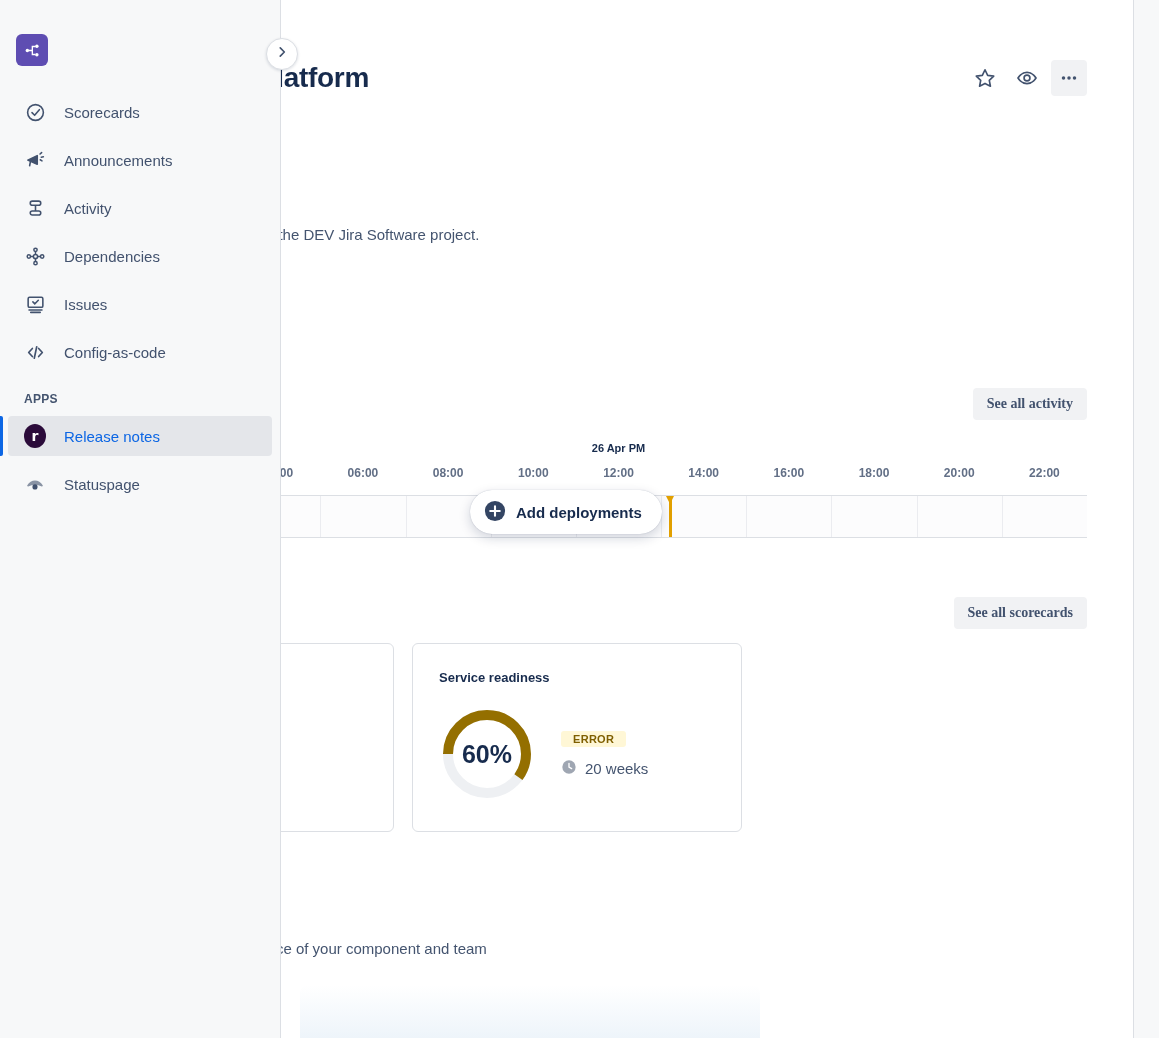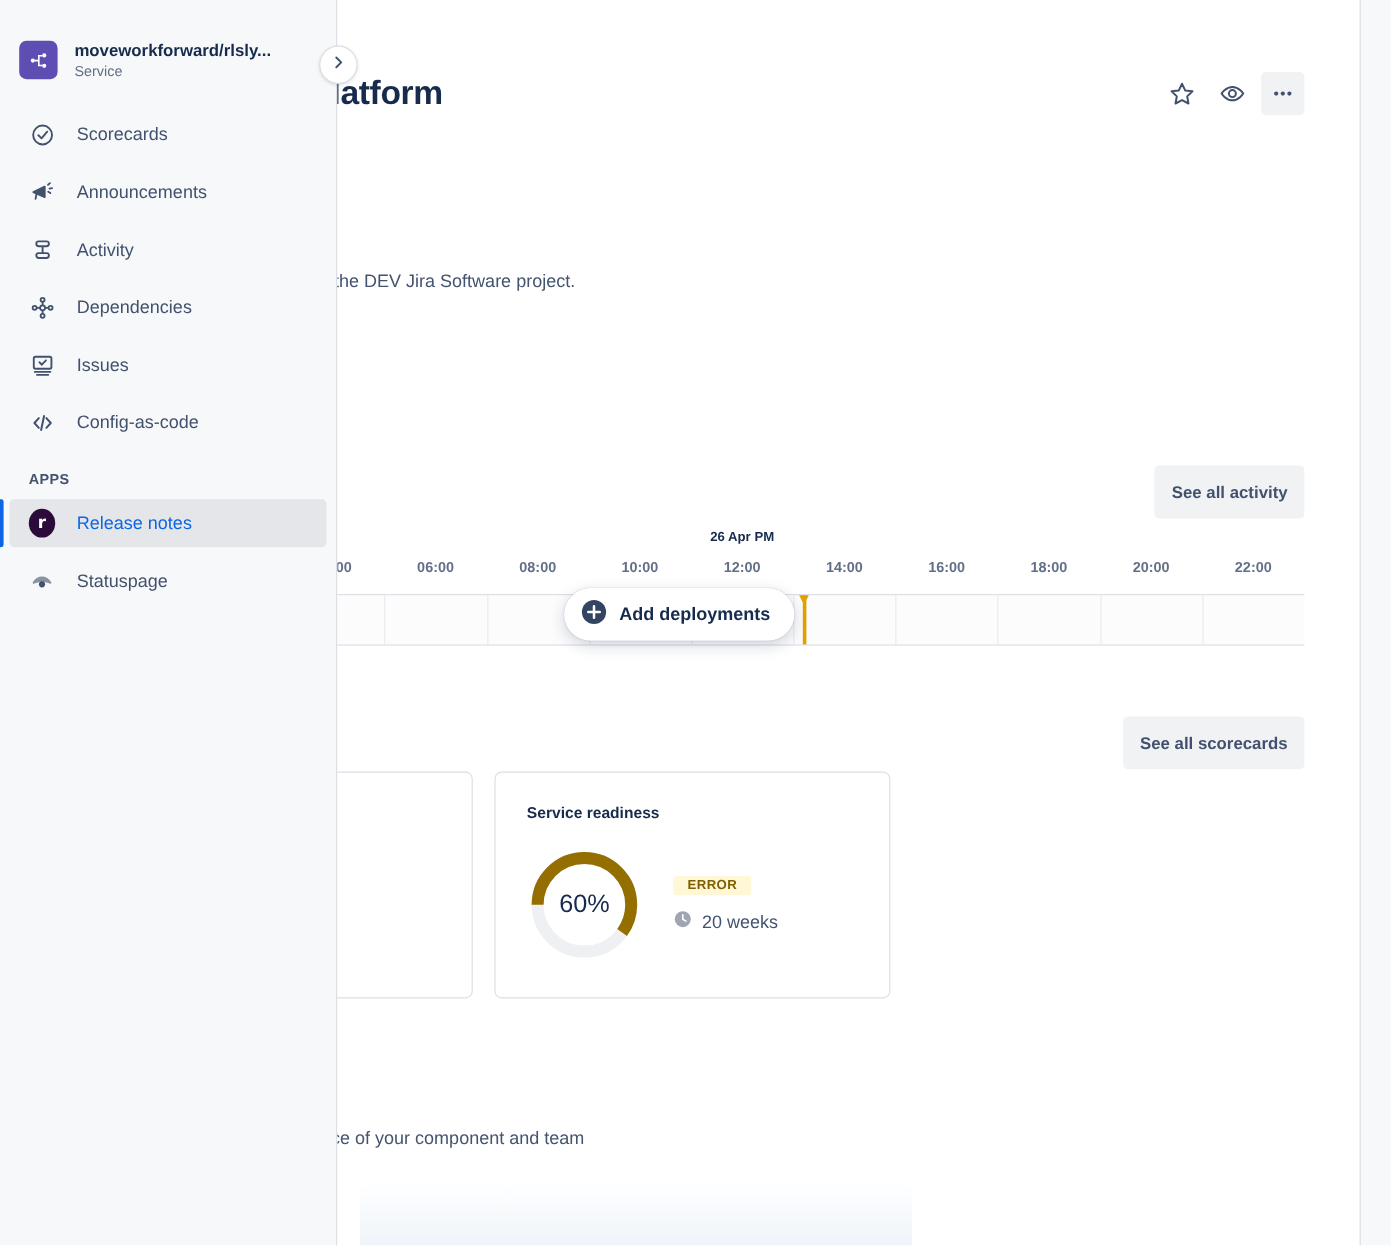--- a/index.html
+++ b/index.html
@@ -53,22 +53,22 @@
   }
 
   .section-activity-btn {
     position: absolute; right: 46px; top: 388px;
   }
   .section-scorecards-btn {
     position: absolute; right: 46px; top: 597px;
   }
   .ghost-btn {
     background: #F1F2F4; border: none; border-radius: 4px;
-    height: 44px; padding: 0 14px;
-    font-family: Liberation Sans, sans-serif;
+    height: 32px; padding: 0 14px;
+    font-family: Liberation Serif, serif;
     font-size: 14px; font-weight: 700; color: #42526E;
     cursor: pointer; white-space: nowrap;
   }
 
   
   .timeline {
     position: absolute; left: 150px; top: 438px;
     width: 937px; height: 100px;
   }
   .timeline-daylabel {
@@ -128,21 +128,21 @@
   }
   .sc-body {
     position: absolute; left: 26px; top: 62px;
     display: flex; align-items: center; gap: 26px;
   }
   .donut { position: relative; width: 96px; height: 96px; }
   .donut svg { display: block; transform: rotate(-90deg); }
   .donut-label {
     position: absolute; inset: 0;
     display: flex; align-items: center; justify-content: center;
-    font-size: 21px; font-weight: 400; color: #172B4D;
+    font-size: 25px; font-weight: 700; color: #172B4D;
   }
   .sc-meta { display: flex; flex-direction: column; gap: 12px; }
   .badge {
     align-self: flex-start;
     background: #FFF7D6; color: #7F5F01;
     border-radius: 3px; padding: 2px 12px;
     font-size: 11px; font-weight: 700; letter-spacing: 0.3px;
   }
   .sc-age {
     display: flex; align-items: center; gap: 8px;
@@ -380,24 +380,20 @@
 
     <div class="sb-header">
       <div class="sb-avatar">
         <svg width="19" height="19" viewBox="0 0 24 24" fill="none" stroke="#ffffff" stroke-width="1.7">
           <circle cx="17.5" cy="6.5" r="2.2" fill="#ffffff" stroke="none"></circle>
           <circle cx="17.5" cy="17.5" r="2.2" fill="#ffffff" stroke="none"></circle>
           <circle cx="5.5" cy="12" r="2.2" fill="#ffffff" stroke="none"></circle>
           <path d="M7.6 12h4.2V6.9h3.6M11.8 12v5.1h3.6"></path>
         </svg>
       </div>
-      <div class="sb-head-text">
-        <div class="sb-head-title">moveworkforward/rlsly...</div>
-        <div class="sb-head-sub">Service</div>
-      </div>
     </div>
 
     <div class="sb-nav">
 
 
       <div class="sb-item">
         <span class="sb-ico">
           <svg width="21" height="21" viewBox="0 0 24 24" fill="none" stroke="#42526E" stroke-width="1.8" stroke-linecap="round" stroke-linejoin="round">
             <circle cx="12" cy="12" r="9"></circle>
               <polyline points="8,12.2 11,15.2 16.4,8.8"></polyline>

